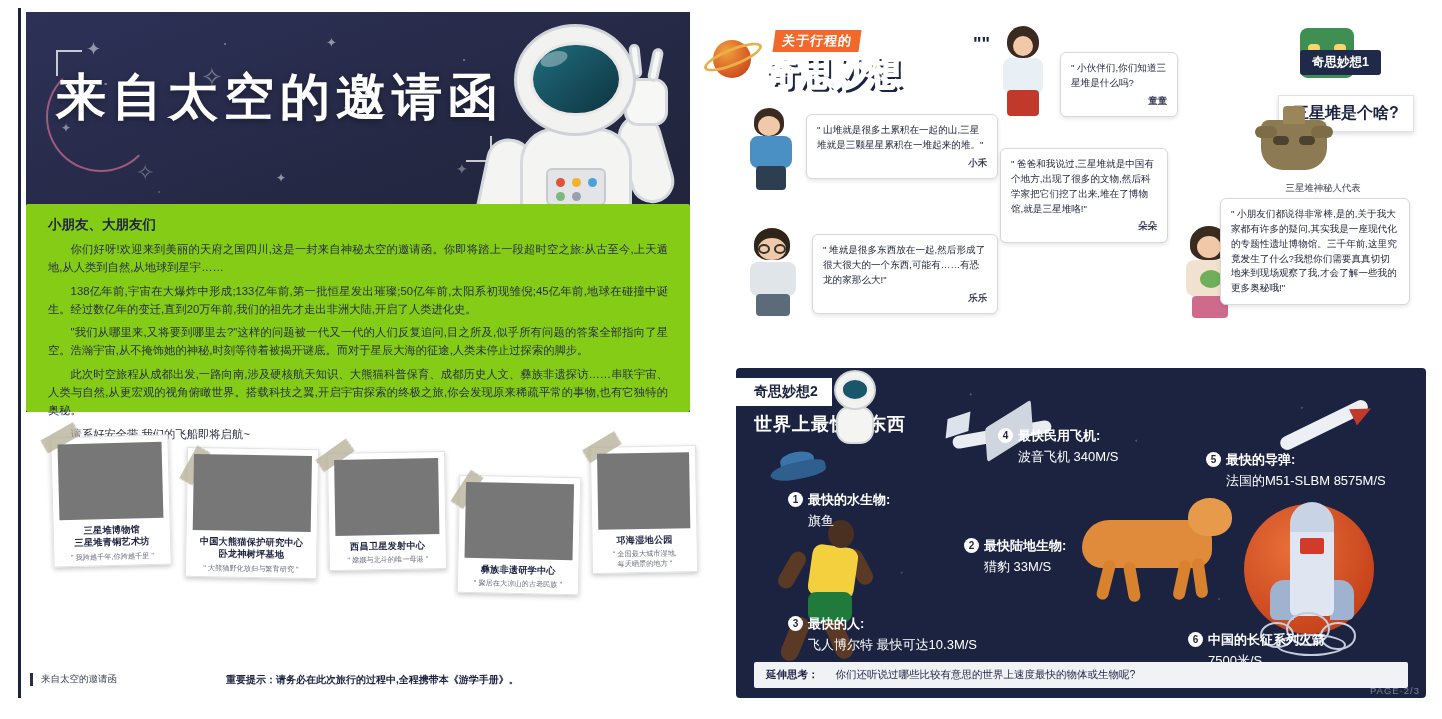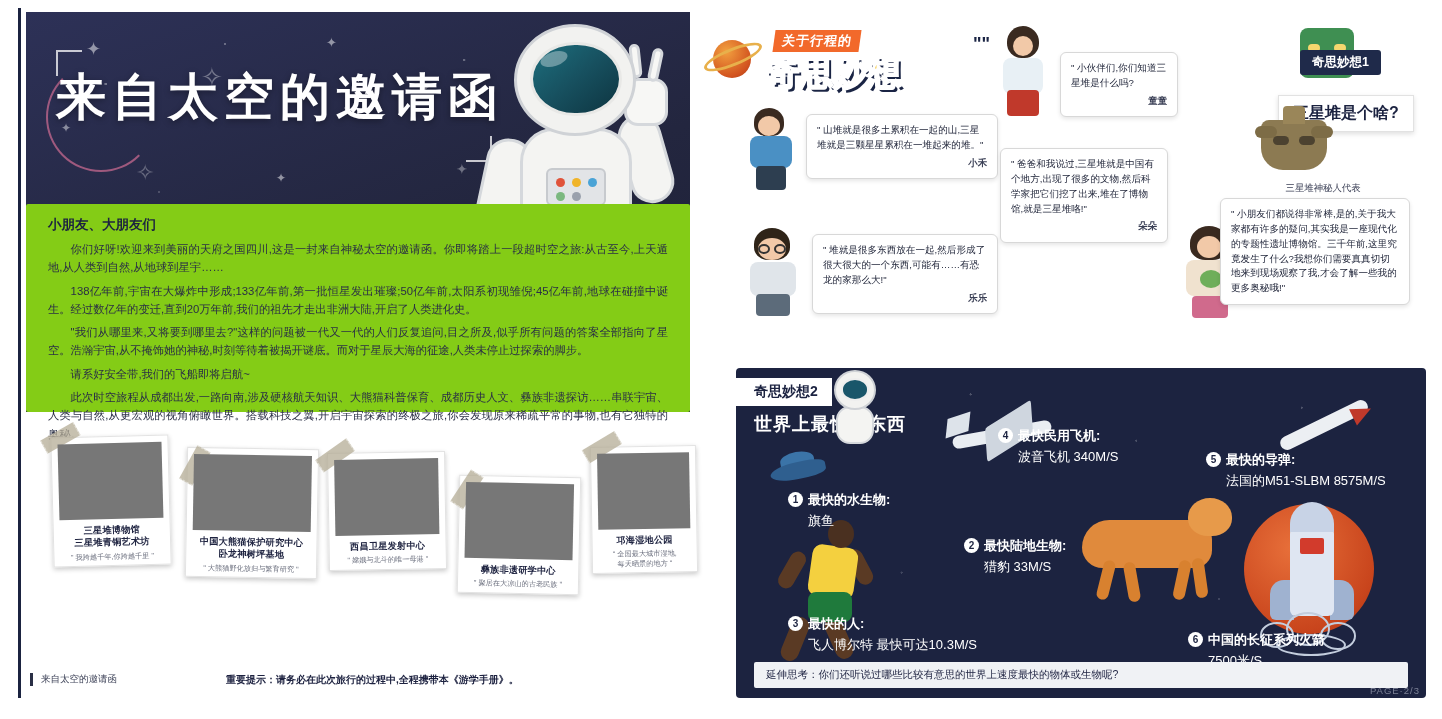--- a/index.html
+++ b/index.html
@@ -368,21 +368,21 @@
   .f4 { left: 262px; top: 58px; }
   .f5 { left: 470px; top: 82px; }
   .f6 { left: 452px; top: 262px; }
 
   .dp-footer {
     position: absolute; left: 18px; bottom: 10px; width: 654px; height: 26px;
     background: #f0f2f5; border-radius: 2px;
     display: flex; align-items: center; padding-left: 12px;
     font-size: 10.5px; color: #1d2240;
   }
-  .dp-footer b { font-weight: 400; margin-right: 0; }
+  .dp-footer b { font-weight: 700; margin-right: 17px; }
 
   
   .ill { position: absolute; }
   .plane {
     left: 198px; top: 40px; width: 130px; height: 52px;
   }
   .plane-body {
     position: absolute; left: 18px; top: 20px; width: 100px; height: 13px;
     background: #e9edf2; border-radius: 8px; transform: rotate(-10deg);
   }
@@ -508,22 +508,22 @@
         <div class="astro-visor"></div>
         <div class="visor-shine"></div>
       </div>
     </div>
 
     <div class="letter-box">
       <div class="letter-title">小朋友、大朋友们</div>
       <p class="letter-p">你们好呀!欢迎来到美丽的天府之国四川,这是一封来自神秘太空的邀请函。你即将踏上一段超时空之旅:从古至今,上天遁地,从人类到自然,从地球到星宇……</p>
       <p class="letter-p">138亿年前,宇宙在大爆炸中形成;133亿年前,第一批恒星发出璀璨;50亿年前,太阳系初现雏倪;45亿年前,地球在碰撞中诞生。经过数亿年的变迁,直到20万年前,我们的祖先才走出非洲大陆,开启了人类进化史。</p>
       <p class="letter-p">"我们从哪里来,又将要到哪里去?"这样的问题被一代又一代的人们反复追问,目之所及,似乎所有问题的答案全部指向了星空。浩瀚宇宙,从不掩饰她的神秘,时刻等待着被揭开谜底。而对于星辰大海的征途,人类未停止过探索的脚步。</p>
+      <p class="letter-p">此次时空旅程从成都出发,一路向南,涉及硬核航天知识、大熊猫科普保育、成都历史人文、彝族非遗探访……串联宇宙、人类与自然,从更宏观的视角俯瞰世界。搭载科技之翼,开启宇宙探索的终极之旅,你会发现原来稀疏平常的事物,也有它独特的奥秘。</p>
       <p class="letter-p">请系好安全带,我们的飞船即将启航~</p>
-      <p class="letter-p">此次时空旅程从成都出发,一路向南,涉及硬核航天知识、大熊猫科普保育、成都历史人文、彝族非遗探访……串联宇宙、人类与自然,从更宏观的视角俯瞰世界。搭载科技之翼,开启宇宙探索的终极之旅,你会发现原来稀疏平常的事物,也有它独特的奥秘。</p>
     </div>
 
     <div class="polaroids">
 
       <div class="polaroid p1">
         <div class="tape" style="left:-10px; top:-8px; transform:rotate(-28deg);"></div>
         <div class="photo ph-museum"></div>
         <div class="cap-main">三星堆博物馆<br>三星堆青铜艺术坊</div>
         <div class="cap-sub">" 我跨越千年,你跨越千里 "</div>
       </div>

